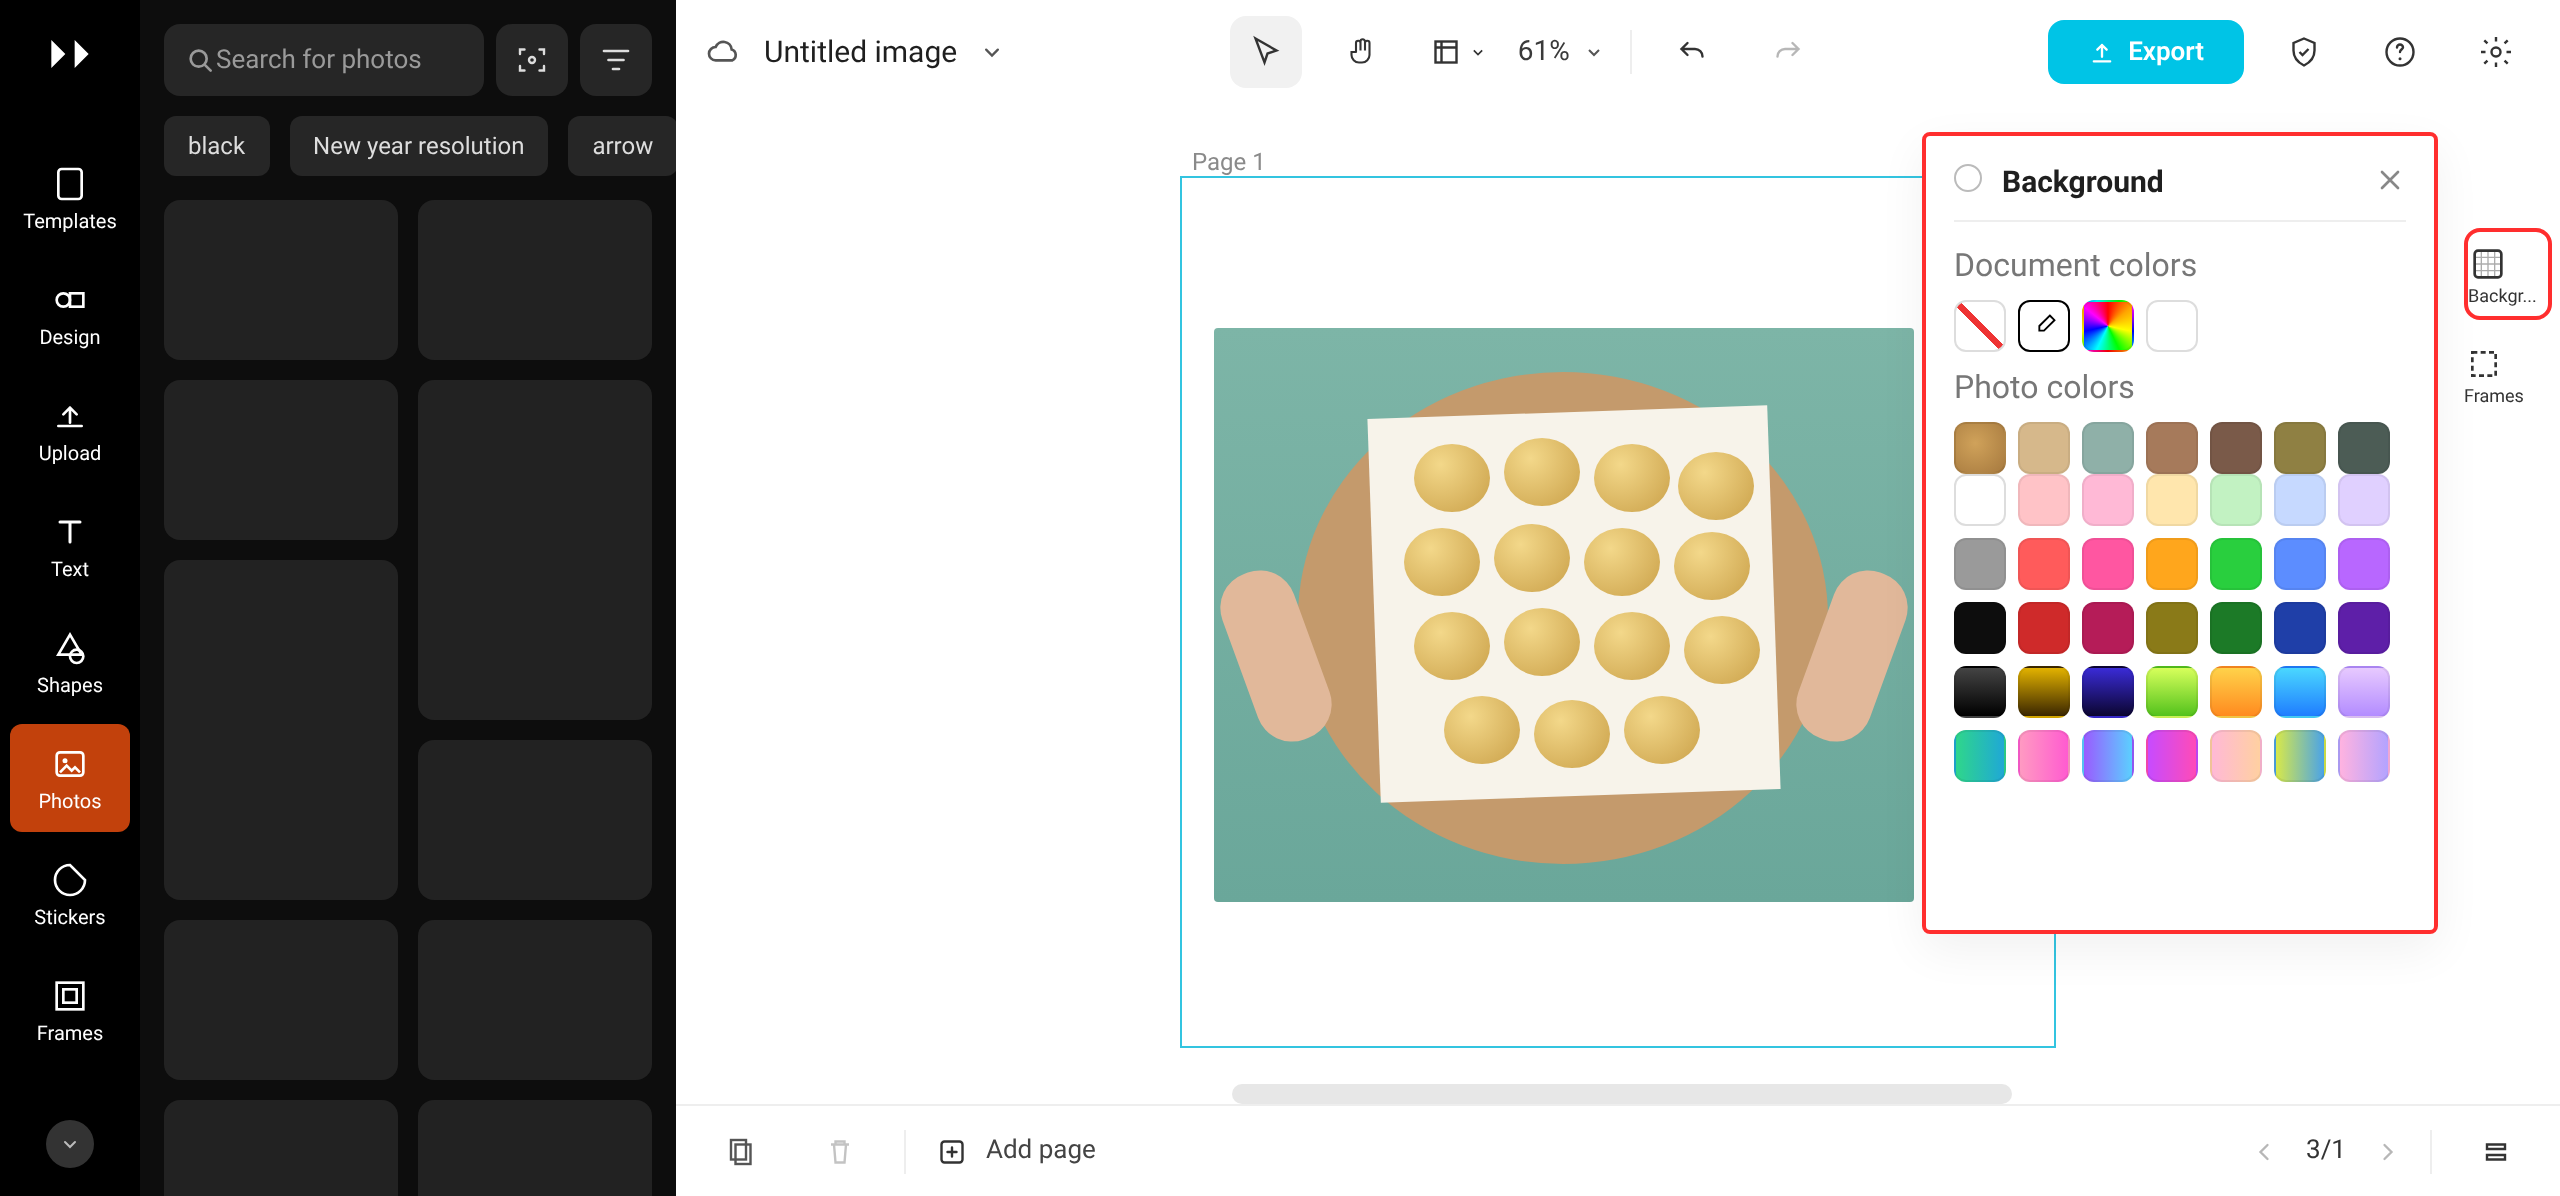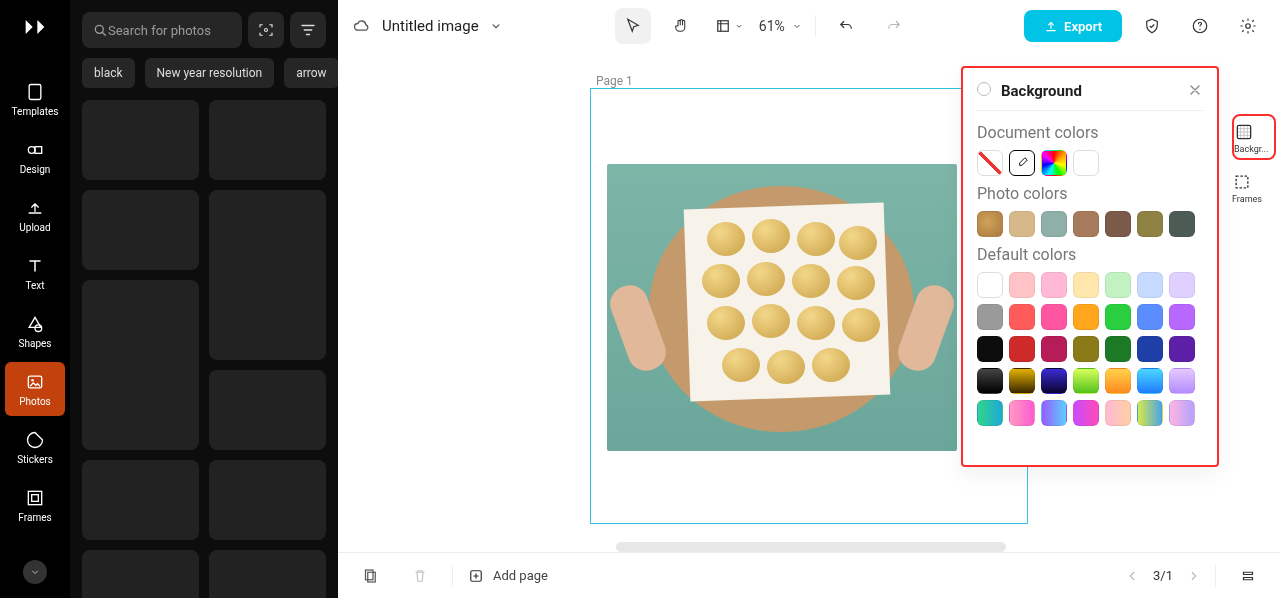--- a/index.html
+++ b/index.html
@@ -322,21 +322,20 @@
       <div class="pop-sub">Photo colors</div>
       <div class="sw-row" id="photo-colors">
           <div class="sw photo"></div>
           <div class="sw" style="background: rgb(214, 184, 139);"></div>
           <div class="sw" style="background: rgb(143, 176, 168);"></div>
           <div class="sw" style="background: rgb(166, 122, 91);"></div>
           <div class="sw" style="background: rgb(122, 90, 73);"></div>
           <div class="sw" style="background: rgb(143, 128, 67);"></div>
           <div class="sw" style="background: rgb(76, 92, 85);"></div>
         </div>
-      <div class="pop-sub">Default colors</div>
       <div class="def-grid" id="default-colors">
           <div class="sw" style="background: rgb(255, 255, 255); border: 1px solid rgb(221, 221, 221);"></div>
           <div class="sw" style="background: rgb(255, 195, 199);"></div>
           <div class="sw" style="background: rgb(255, 185, 214);"></div>
           <div class="sw" style="background: rgb(255, 230, 173);"></div>
           <div class="sw" style="background: rgb(194, 242, 194);"></div>
           <div class="sw" style="background: rgb(198, 217, 255);"></div>
           <div class="sw" style="background: rgb(224, 208, 255);"></div>
           <div class="sw" style="background: rgb(154, 154, 154);"></div>
           <div class="sw" style="background: rgb(255, 91, 91);"></div>

